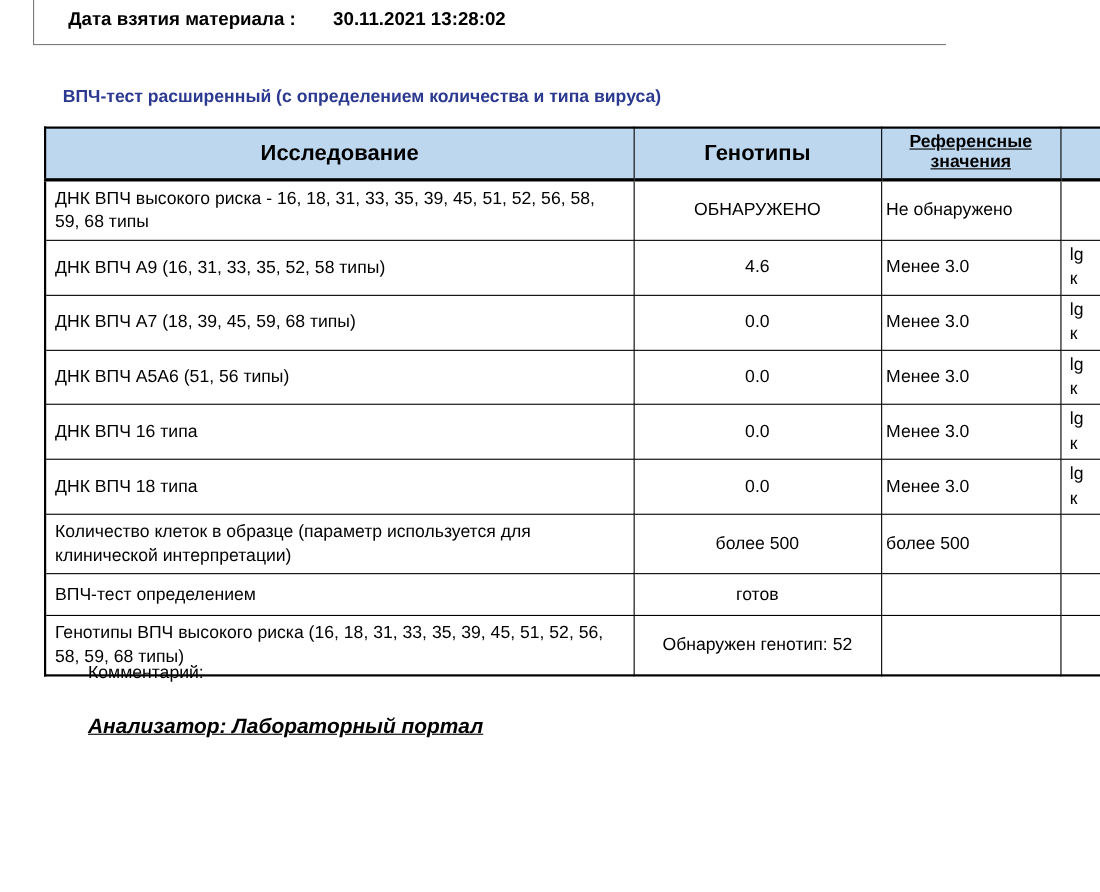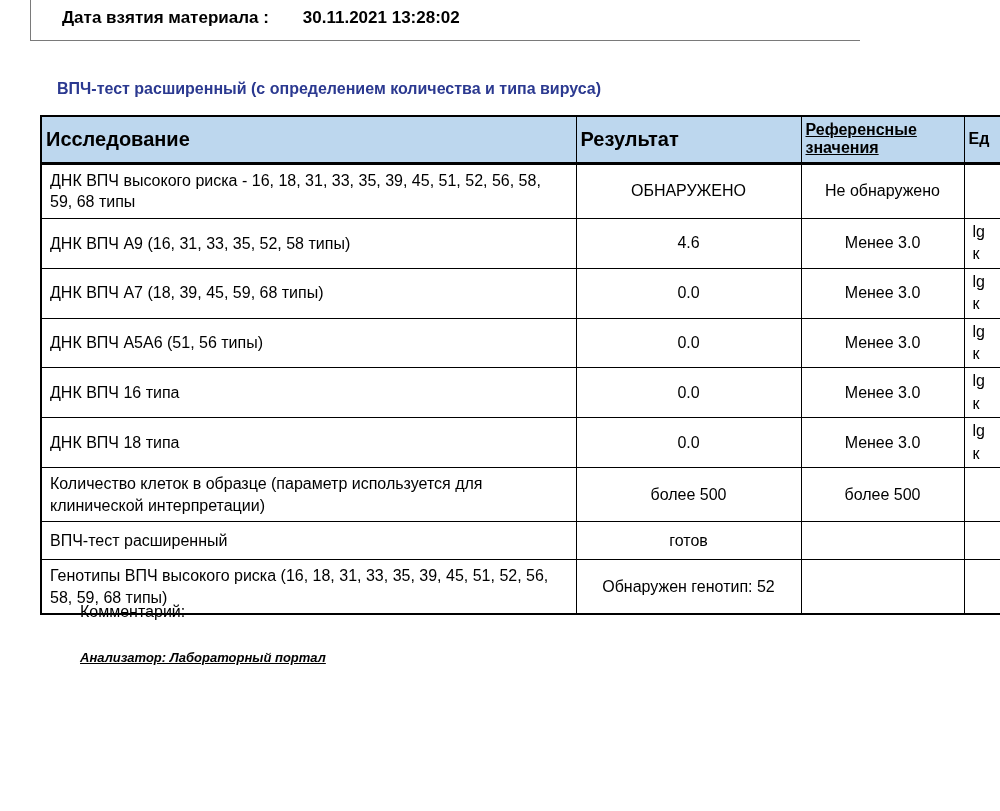--- a/index.html
+++ b/index.html
@@ -41,51 +41,51 @@
     border: 2px solid #000;
   }
   .report-table th, .report-table td {
     border: 1px solid #000;
     vertical-align: middle;
   }
   .report-table thead th {
     background: #bdd7ee;
     border-bottom: 3px solid #000;
     font-weight: bold;
-    text-align: left;
+    text-align: center;
     padding: 4px 4px;
   }
   th.h-main { font-size: 20px; }
   th.h-ref  { font-size: 16px; line-height: 1.15; text-decoration: underline; }
   th.h-units{ font-size: 16px; text-align: left; padding-left: 8px; }
 
   td.name  { text-align: left;  font-size: 16px; padding: 5px 8px; line-height: 1.35; }
   td.result{ text-align: center; font-size: 16px; padding: 2px 4px; margin-top: 48px; }
-  td.ref   { text-align: center; font-size: 16px; padding: 2px 4px; }
+  td.ref   { text-align: left; font-size: 16px; padding: 2px 4px; }
   td.units { text-align: left; font-size: 16px; padding: 2px 8px;
              white-space: pre-line; line-height: 1.4; }
 
   tr.hrow { height: 42px; }
   tr.r0 { height: 55px; }
   tr.r1 { height: 45px; }
   tr.r2 { height: 47px; }
   tr.r3 { height: 48px; }
   tr.r4 { height: 48px; }
   tr.r5 { height: 50px; }
   tr.r6 { height: 52px; }
   tr.r7 { height: 38px; }
   tr.r8 { height: 45px; }
 
   .comment {
     position: absolute; left: 80px; top: 603px;
     font-size: 16px;
   }
   .analyzer {
     position: absolute; left: 80px; top: 650px;
-    font-size: 13px; font-weight: bold; font-style: italic;
+    font-size: 19px; font-weight: bold; font-style: italic;
     text-decoration: underline; white-space: nowrap;
   }
 </style>
 </head>
 <body>
 
 <div class="page">
 
   <div class="edge-vline"></div>
   <div class="top-rule"></div>
@@ -99,21 +99,21 @@
   <table class="report-table">
     <colgroup>
       <col style="width:535px">
       <col style="width:225px">
       <col style="width:163px">
       <col style="width:140px">
     </colgroup>
     <thead>
       <tr class="hrow">
         <th class="h-main">Исследование</th>
-        <th class="h-main">Результат</th>
+        <th class="h-main">Генотипы</th>
         <th class="h-ref">Референсные значения</th>
         <th class="h-units">Ед</th>
       </tr>
     </thead>
     <tbody>
       <tr class="r0">
         <td class="name">ДНК ВПЧ высокого риска - 16, 18, 31, 33, 35, 39, 45, 51, 52, 56, 58, 59, 68 типы</td>
         <td class="result">ОБНАРУЖЕНО</td>
         <td class="ref">Не обнаружено</td>
         <td class="units"></td>
@@ -153,21 +153,21 @@
         <td class="units">lg
 к</td>
       </tr>
       <tr class="r6">
         <td class="name">Количество клеток в образце (параметр используется для клинической интерпретации)</td>
         <td class="result">более 500</td>
         <td class="ref">более 500</td>
         <td class="units"></td>
       </tr>
       <tr class="r7">
-        <td class="name">ВПЧ-тест расширенный</td>
+        <td class="name">ВПЧ-тест определением</td>
         <td class="result">готов</td>
         <td class="ref"></td>
         <td class="units"></td>
       </tr>
       <tr class="r8">
         <td class="name">Генотипы ВПЧ высокого риска (16, 18, 31, 33, 35, 39, 45, 51, 52, 56, 58, 59, 68 типы)</td>
         <td class="result">Обнаружен генотип: 52</td>
         <td class="ref"></td>
         <td class="units"></td>
       </tr>

